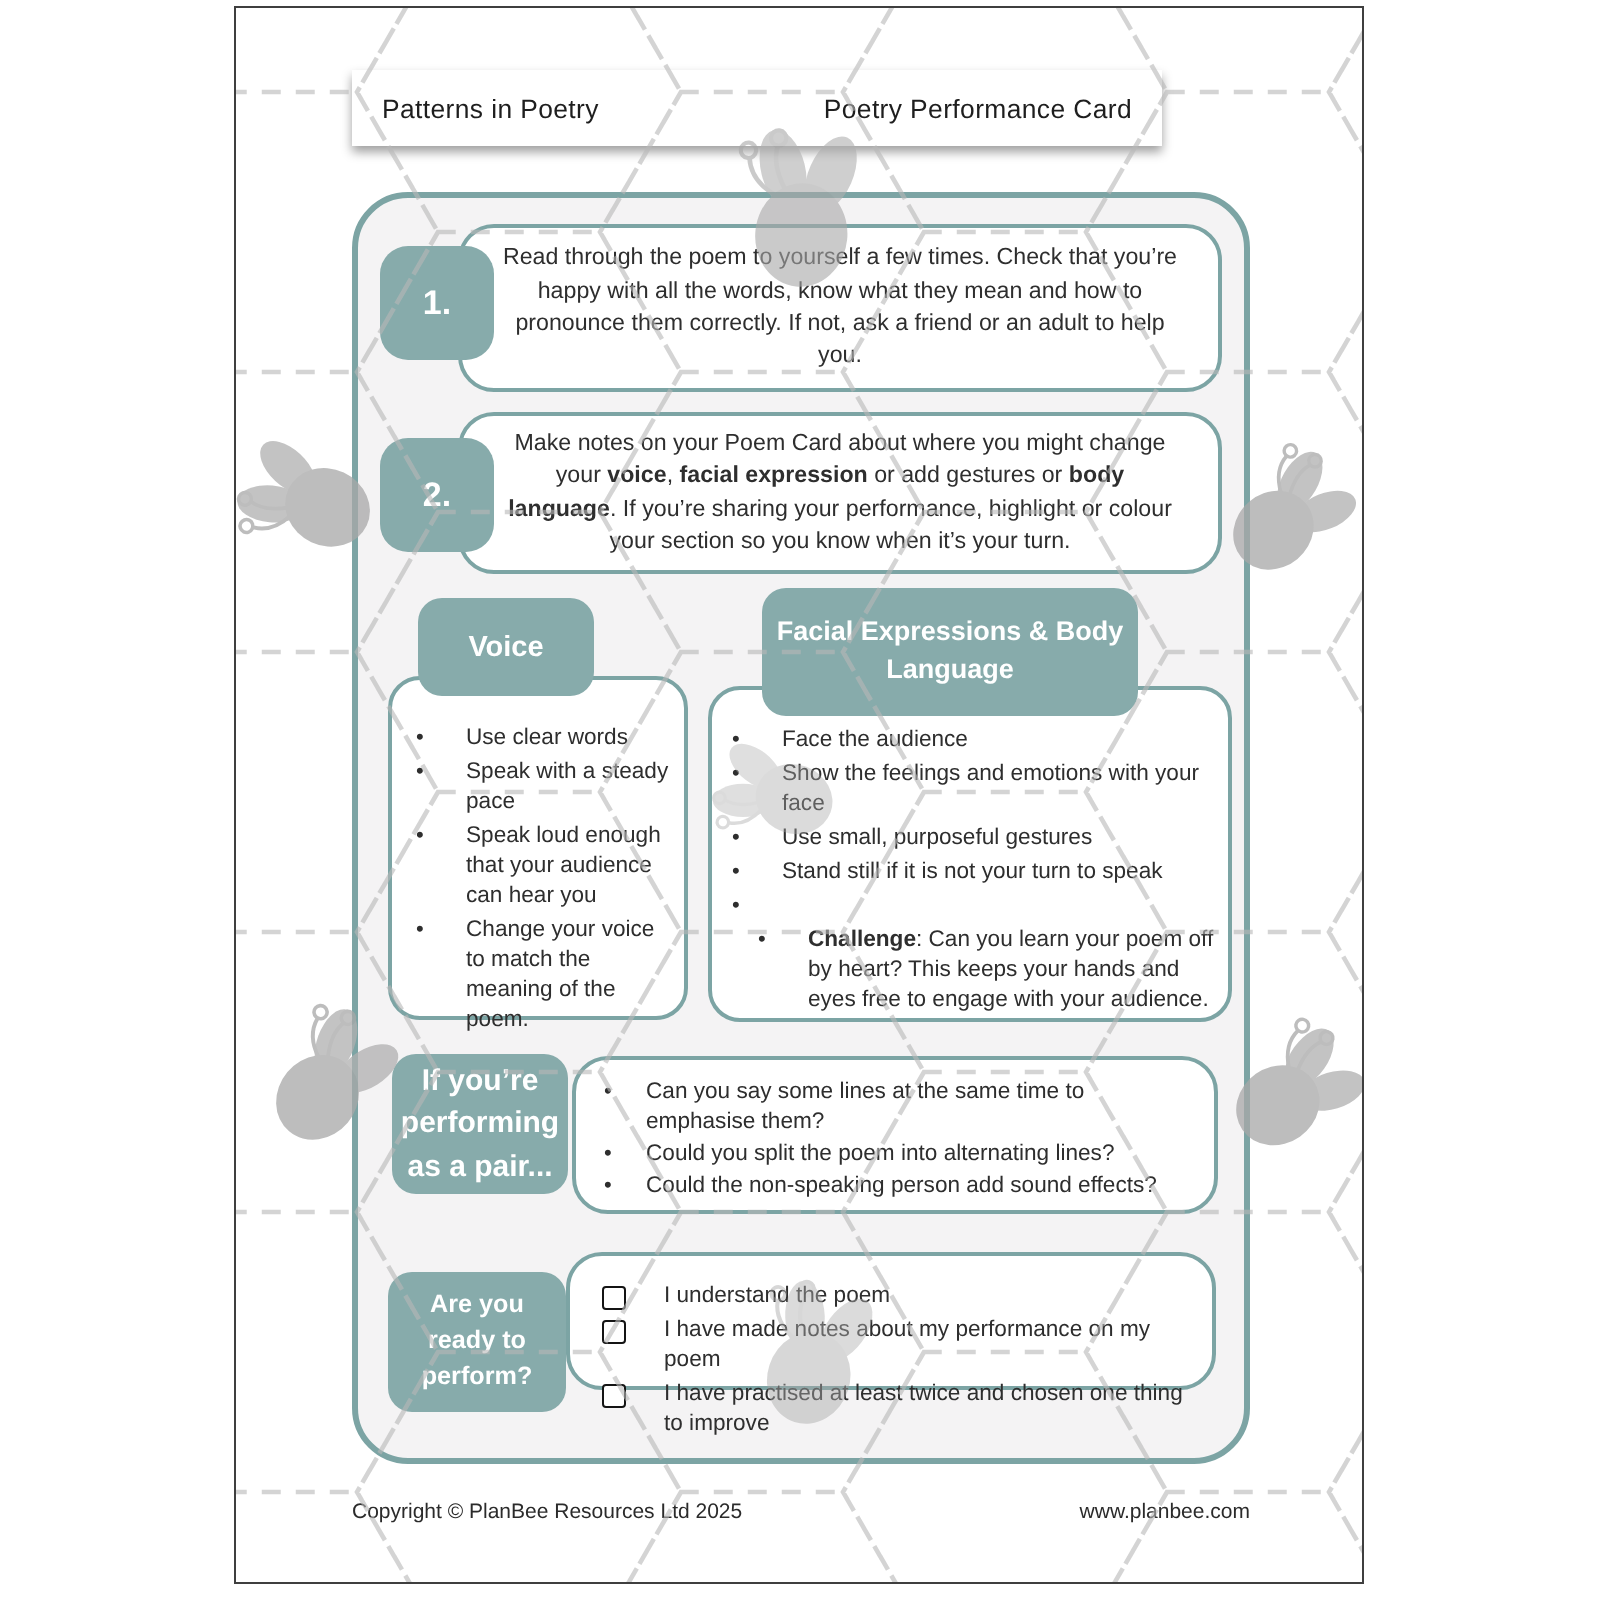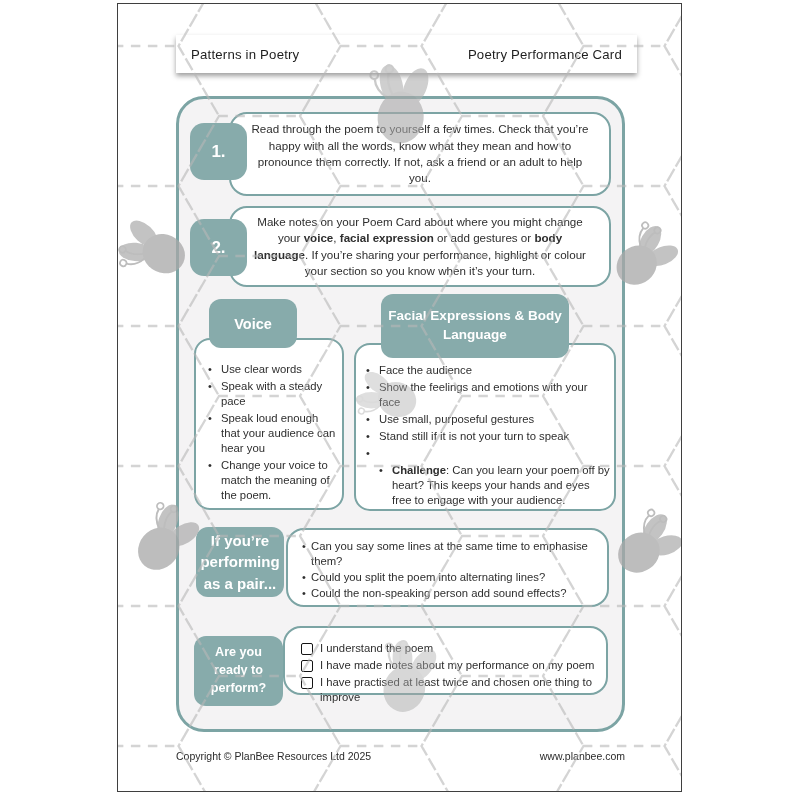--- a/index.html
+++ b/index.html
@@ -1,39 +1,39 @@
 <!DOCTYPE html>
 <html style="--teal: #87abab; --teal-border: #7ca4a4; --card-bg: #f4f3f4;"><head>
 <meta charset="utf-8">
 <style>
   html,body{margin:0;padding:0;background:#ffffff;}
   #canvas{position:relative;width:800px;height:800px;background:#ffffff;overflow:hidden;
           font-family:"Liberation Sans", sans-serif;color:#2e2e2e;}
   .page{position:absolute;left:117px;top:3px;width:565px;height:789px;background:#fff;
         border:1px solid #3f3f3f;box-sizing:border-box;overflow:hidden;}
   
-  .header-bar{position:absolute;left:58px;top:31px;width:461px;height:38px;background:#fff;
+  .header-bar{position:absolute;left:58px;top:31px;width:405px;height:38px;background:#fff;
         box-shadow:0 3px 5px rgba(0,0,0,.38);display:flex;align-items:center;justify-content:space-between;
         padding:0 15px;box-sizing:border-box;z-index:3;}
   .header-bar span{font-size:13.2px;color:#1e1e1e;letter-spacing:.2px;}
   
   .card{position:absolute;left:58px;top:92px;width:449px;height:636px;background:var(--card-bg,#f4f3f4);
         border:3px solid var(--teal-border,#7ca4a4);border-radius:28px;box-sizing:border-box;z-index:1;}
   .wbox{position:absolute;background:#fff;border:2.5px solid var(--teal-border,#7ca4a4);
         border-radius:18px;box-sizing:border-box;}
   .badge{position:absolute;background:var(--teal,#87abab);color:#fff;display:flex;align-items:center;
         justify-content:center;text-align:center;box-sizing:border-box;z-index:2;font-weight:bold;}
   .num-badge{width:57px;height:57px;border-radius:14px;font-size:17px;}
   .step-text{display:flex;align-items:center;justify-content:center;text-align:center;
         font-size:11.6px;line-height:1.42;padding:4px 20px;height:100%;box-sizing:border-box;}
   
   .blist{display:flex;flex-direction:column;}
   .brow{display:flex;align-items:flex-start;}
   .dot{flex:0 0 auto;font-size:11px;line-height:1.33;}
-  .btext{font-size:11.3px;line-height:1.33;}
+  .btext{font-size:11.3px;line-height:1.33;margin-left:12px;}
   .col-list{padding:0;} .col-list .brow{margin-bottom:2px;}
   .col-list .dot{width:13px;}
   .nested{margin-left:13px;}
   .tight .dot{width:9px;}
   .tight .brow{margin-bottom:1px;}
   .checkbox{flex:0 0 auto;width:10px;height:10px;border:1.8px solid #141414;border-radius:2px;
         margin:2px 7px 0 0;background:#fff;}
   .check-row{display:flex;align-items:flex-start;margin-bottom:2px;}
   
   .footer{position:absolute;left:58px;top:746px;width:449px;display:flex;justify-content:space-between;

